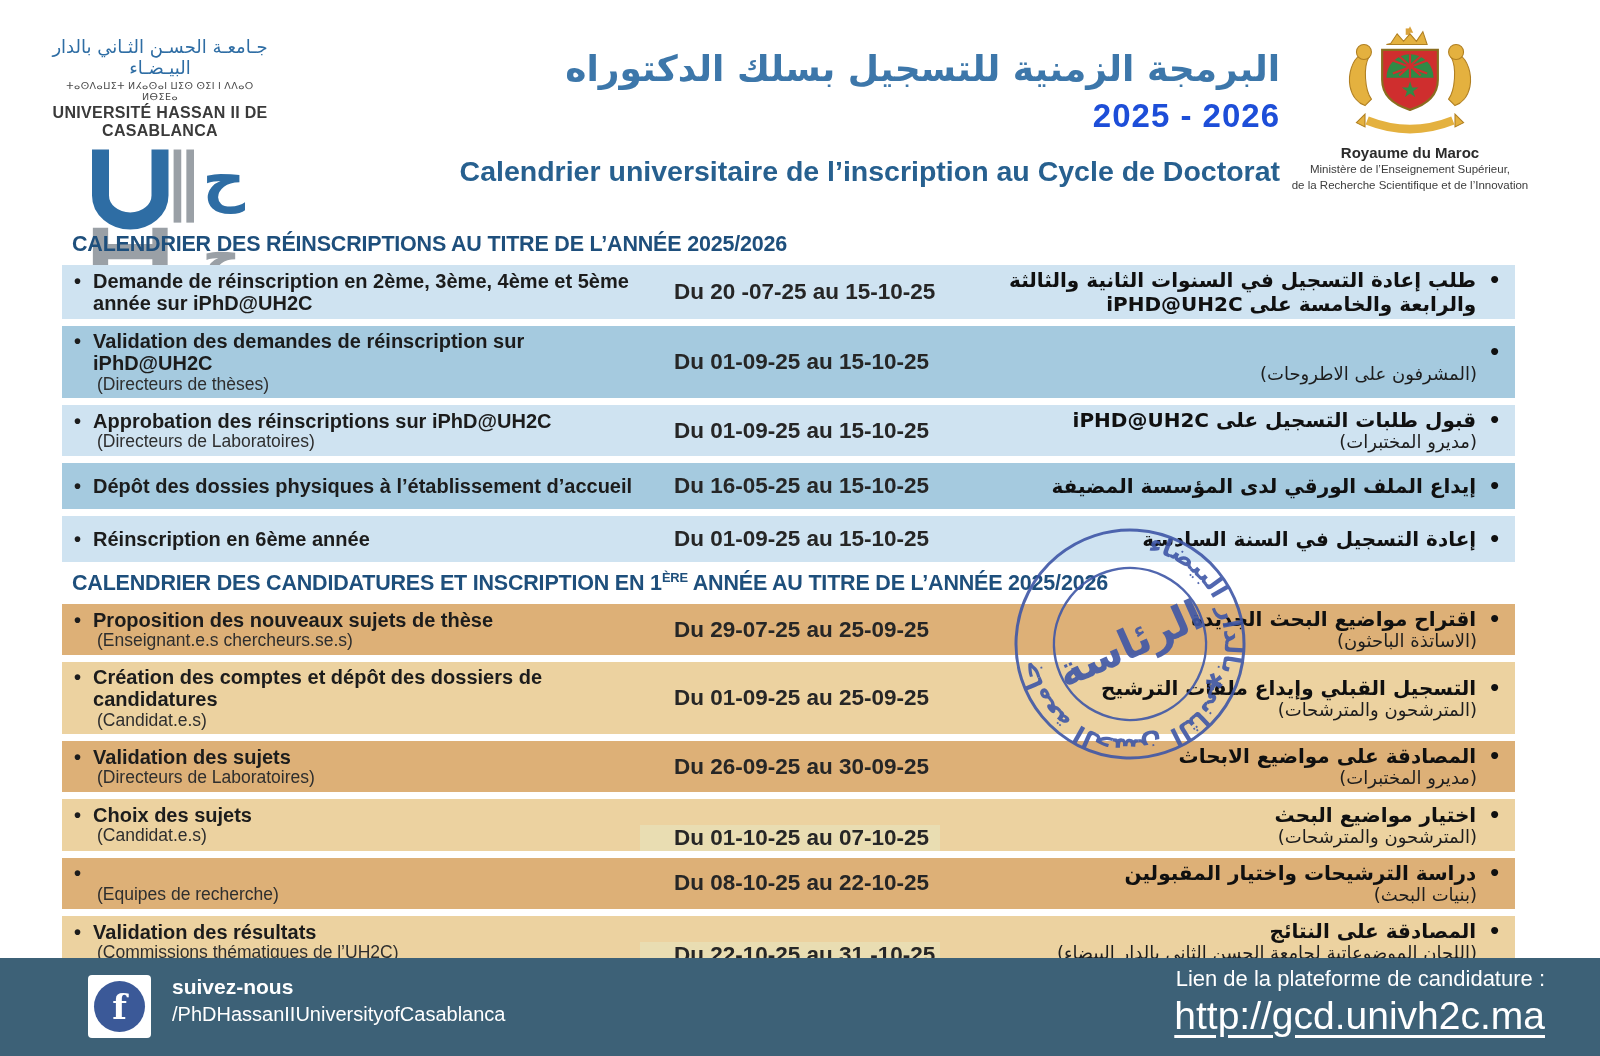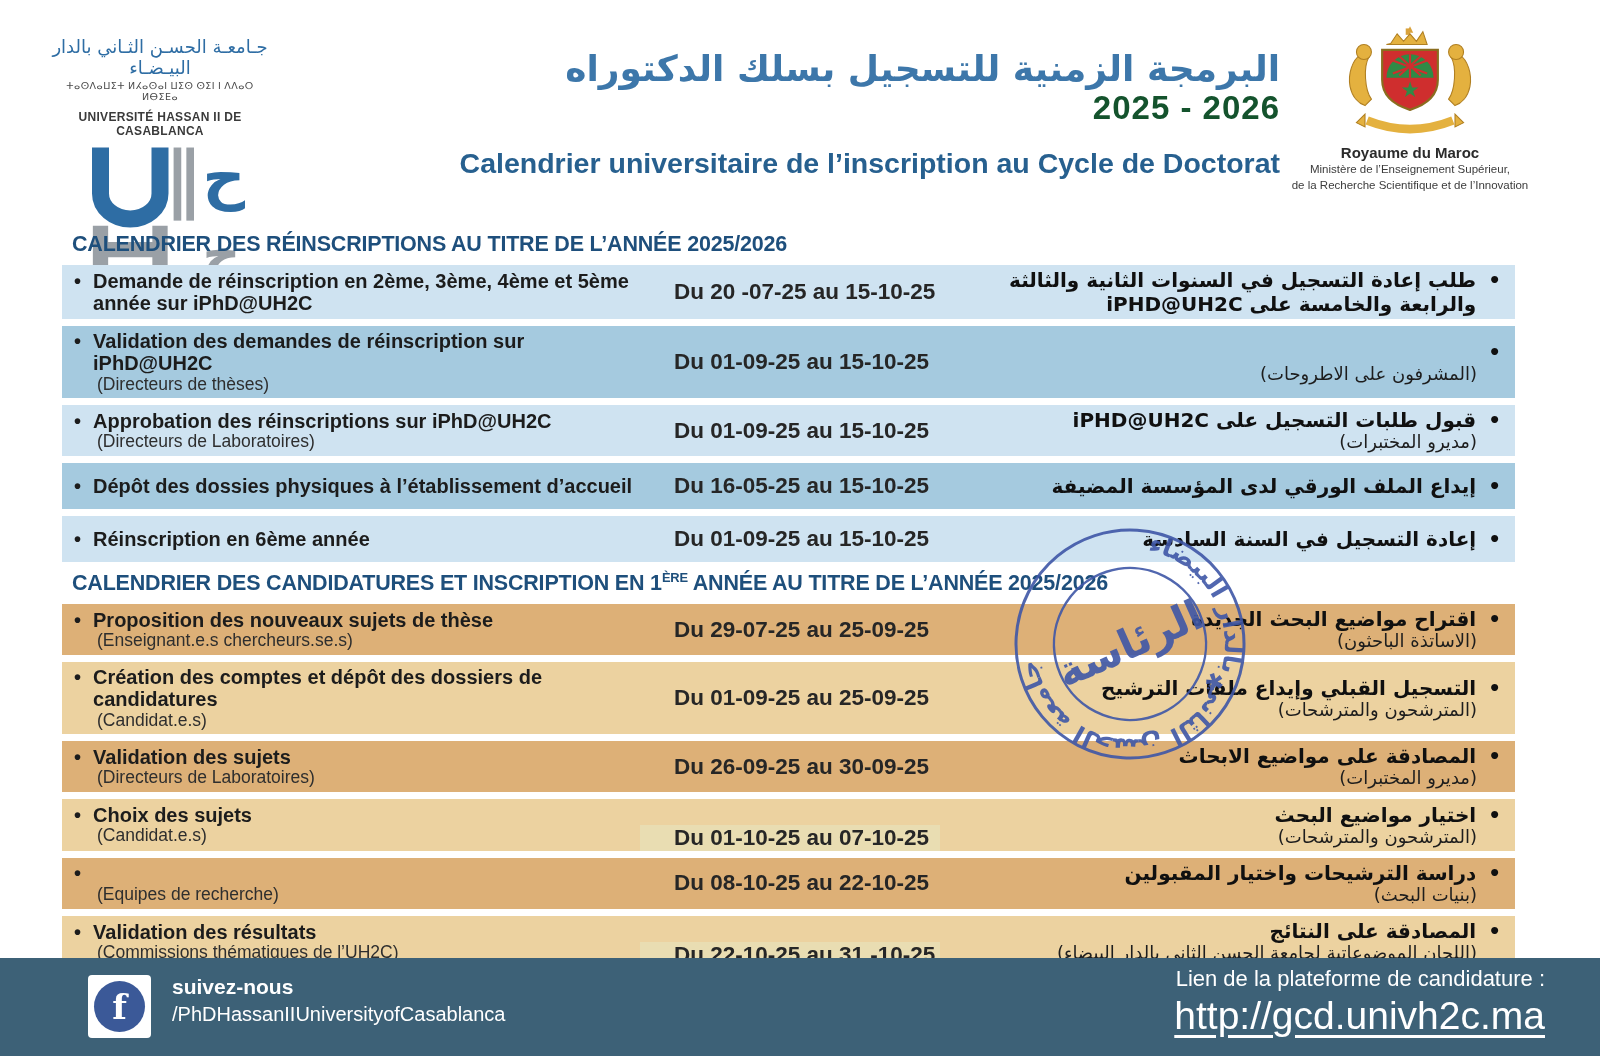--- a/index.html
+++ b/index.html
@@ -2,25 +2,25 @@
 <html><head>
 <meta charset="utf-8">
 <style>
   html,body{margin:0;padding:0;background:#e8e8e8;}
   .page{position:relative;width:1600px;height:1056px;background:#ffffff;overflow:hidden;
         font-family:"Liberation Sans",sans-serif;margin:0 auto;}
   
   .uni{position:absolute;left:48px;top:36px;width:224px;text-align:center;}
   .uni-ar{font-family:"DejaVu Sans",sans-serif;font-size:18px;font-weight:normal;color:#2e6da4;direction:rtl;}
   .uni-tif{font-family:Liberation Serif, serif;font-size:9.5px;color:#4a4a4a;margin-top:2px;letter-spacing:.5px;}
-  .uni-fr{font-size:12px;font-weight:bold;color:#3a3a3a;margin-top:8px;letter-spacing:.3px;}
+  .uni-fr{font-size:16px;font-weight:bold;color:#3a3a3a;margin-top:2px;letter-spacing:.3px;}
   .uh2c-logo{margin-top:6px;}
   .titles{position:absolute;left:320px;top:48px;width:960px;text-align:right;}
   .t-ar{font-family:"DejaVu Sans",sans-serif;font-size:36px;font-weight:bold;color:#3d77aa;direction:rtl;}
-  .t-years{font-size:33px;font-weight:bold;color:#14532d;margin-top:0;letter-spacing:1px;}
+  .t-years{font-size:33px;font-weight:bold;color:#1d4ed8;margin-top:8px;letter-spacing:1px;}
   .t-fr{font-size:28.5px;font-weight:bold;color:#27608f;margin-top:20px;}
   .maroc{position:absolute;right:50px;top:26px;width:280px;text-align:center;}
   .m-name{font-size:15px;font-weight:bold;color:#2b2b2b;margin-top:2px;}
   .m-min{font-size:11.5px;color:#3c3c3c;line-height:1.4;}
   
   .tables{position:absolute;left:62px;top:224px;width:1453px;}
   .sec-title{font-size:21.5px;font-weight:bold;color:#1e4f7c;margin:8px 0 8px 10px;letter-spacing:-.2px;}
   .sec-title sup{font-size:60%;}
   .row{display:flex;align-items:stretch;margin-bottom:7px;}
   .c-fr{width:578px;box-sizing:border-box;padding:4px 6px 4px 12px;display:flex;flex-direction:column;justify-content:center;}

